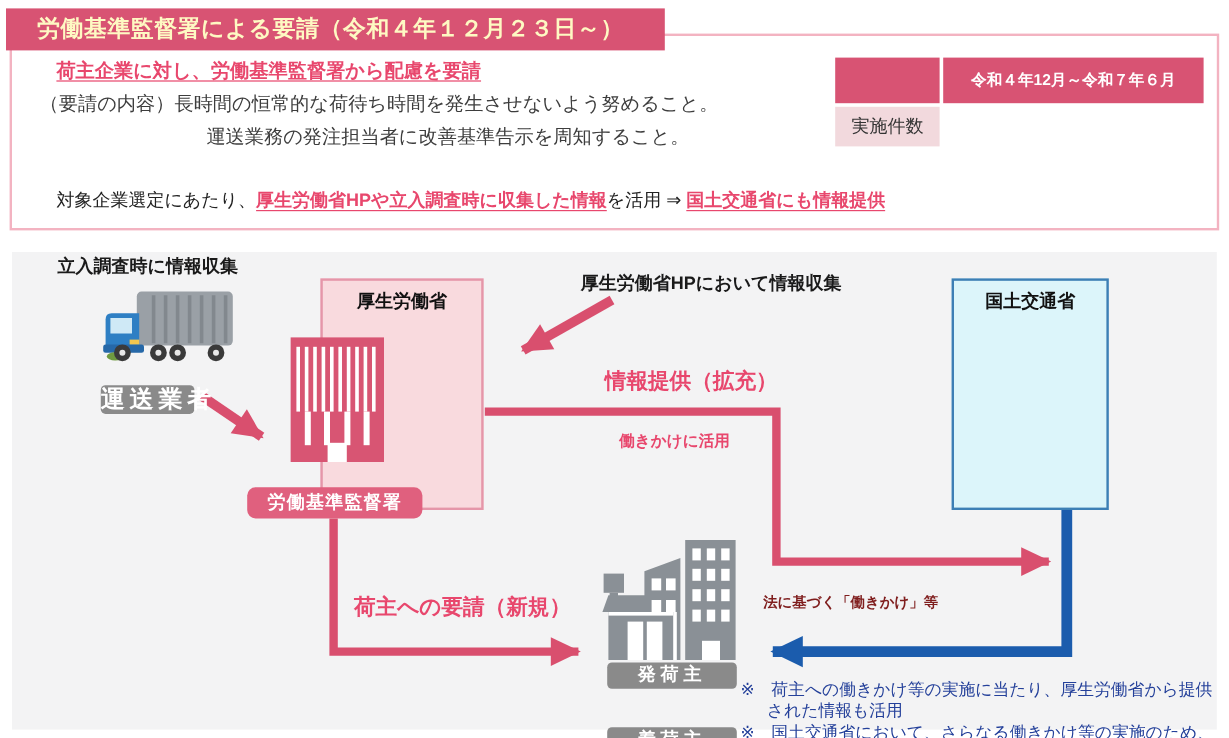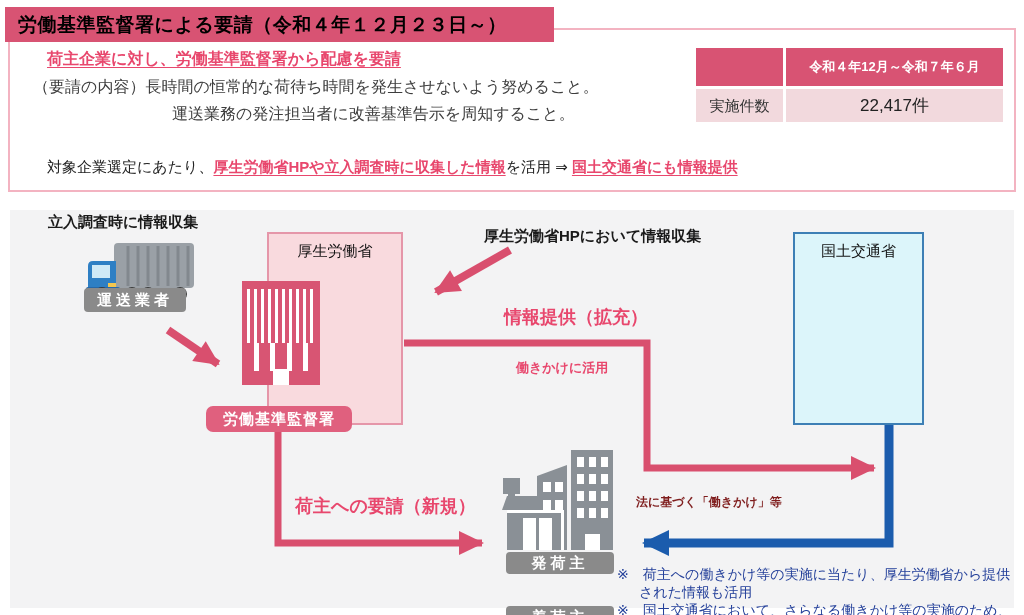--- a/index.html
+++ b/index.html
@@ -6,22 +6,22 @@
   html,body { background:#ffffff; }
   .page {
     position:relative; width:1024px; height:615px; background:#ffffff;
     font-family:"Liberation Sans","DejaVu Sans",sans-serif; overflow:hidden;
   }
   .abs { position:absolute; }
 
   
   .title-bar {
     left:5px; top:7px; width:549px; height:35px; background:#d85373;
-    color:#000000; font-weight:bold; font-size:19px; line-height:35px;
-    padding-left:13px; letter-spacing:0.5px; z-index:3;
+    color:#fef9c3; font-weight:bold; font-size:19px; line-height:35px;
+    padding-left:26px; letter-spacing:0.5px; z-index:3;
   }
   .section1 {
     left:8px; top:28px; width:1008px; height:164px;
     border:2px solid #f3b3c1; background:#fff; z-index:1;
   }
   .bullet-tri { font-size:12px; color:#222; }
   .b1-tri { left:23px; top:51px; }
   .b1-link {
     left:47px; top:49px; font-size:16px; font-weight:bold; color:#e8476d;
     text-decoration:underline; text-underline-offset:3px; z-index:2;
@@ -46,29 +46,29 @@
   .canvas { left:10px; top:210px; width:1004px; height:398px; background:#f3f3f4; z-index:0; }
 
   .dlabel-black { font-size:15px; font-weight:bold; color:#1a1a1a; z-index:2; white-space:nowrap; }
   .onsite { left:48px; top:213px; }
   .hpcol  { left:484px; top:227px; }
 
   .badge {
     color:#fff; font-weight:bold; text-align:center; z-index:4; white-space:nowrap;
   }
   .badge-gray { background:#8a8a8a; border-radius:4px; }
-  .carrier   { left:84px;  top:288px; width:102px;  height:24px; font-size:15px; line-height:24px; letter-spacing:4px; }
+  .carrier   { left:84px;  top:321px; width:78px;  height:24px; font-size:20px; line-height:24px; letter-spacing:4px; }
   .consignor { left:506px; top:552px; width:108px; height:22px; font-size:15px; line-height:22px; letter-spacing:4px; }
   .consignee { left:506px; top:577px; width:108px; height:22px; font-size:15px; line-height:22px; letter-spacing:4px;margin-top:29px; }
   .office-badge {
     left:206px; top:406px; width:146px; height:26px; background:#e0607e;
     border-radius:7px; font-size:15px; line-height:26px; letter-spacing:1px;
   }
 
-  .org-box { z-index:1; text-align:center; font-size:15px; font-weight:normal; color:#111; padding-top:8px; }
+  .org-box { z-index:1; text-align:center; font-size:15px; font-weight:bold; color:#111; padding-top:8px; }
   .mhlw-box { left:267px; top:232px; width:136px; height:193px; background:#f9dade; border:2px solid #e596a9; }
   .mlit-box { left:793px; top:232px; width:131px; height:193px; background:#dcf5fa; border:2px solid #3d7fb5; }
 
   .pink-label { color:#e8476d; font-weight:bold; z-index:2; white-space:nowrap; }
   .info-prov  { left:504px; top:305px; font-size:18px; }
   .use-out    { left:516px; top:359px; font-size:13px; }
   .ship-req   { left:295px; top:494px; font-size:18px; }
   .law-out    { left:636px; top:494px; font-size:12px; color:#7f1d1d; font-weight:bold; z-index:2; white-space:nowrap; }
 
   .icon { z-index:3; }
@@ -92,21 +92,20 @@
 
   <div class="abs section1"></div>
   <div class="abs bullet-tri b1-tri">▸</div>
   <div class="abs b1-link">荷主企業に対し、労働基準監督署から配慮を要請</div>
   <div class="abs b1-line2">（要請の内容）長時間の恒常的な荷待ち時間を発生させないよう努めること。</div>
   <div class="abs b1-line3">運送業務の発注担当者に改善基準告示を周知すること。</div>
 
   <div class="abs tcell th-empty"></div>
   <div class="abs tcell th-period">令和４年12月～令和７年６月</div>
   <div class="abs tcell td-label">実施件数</div>
-  <div class="abs tcell td-value">22,417件</div>
 
   <div class="abs bullet-tri b2-tri">▸</div>
   <div class="abs b2-row">
     <span>対象企業選定にあたり、</span><span class="hl">厚生労働省HPや立入調査時に収集した情報</span><span>を活用 ⇒ </span><span class="hl">国土交通省にも情報提供</span>
   </div>
 
   <div class="abs dlabel-black onsite">立入調査時に情報収集</div>
   <div class="abs dlabel-black hpcol">厚生労働省HPにおいて情報収集</div>
   <div class="abs pink-label info-prov">情報提供（拡充）</div>
   <div class="abs pink-label use-out">働きかけに活用</div>

